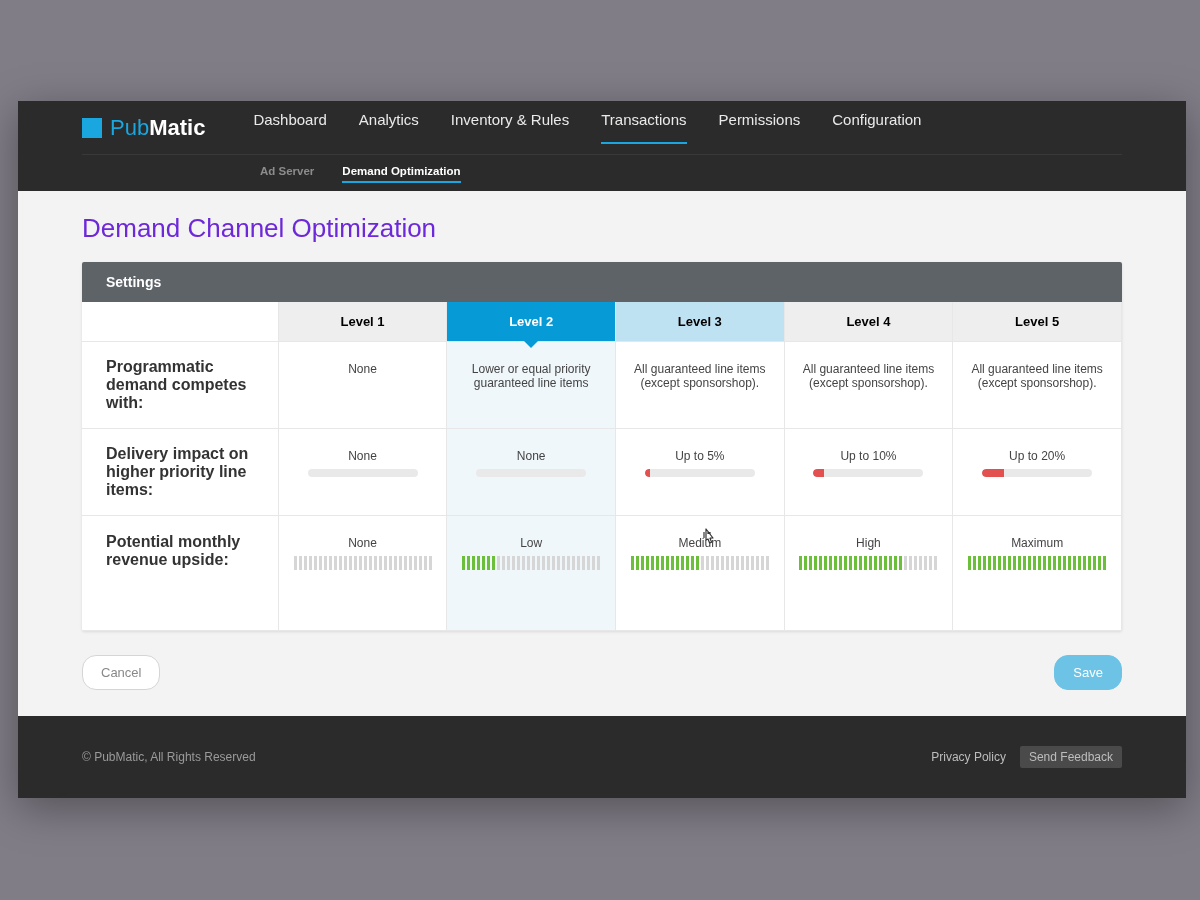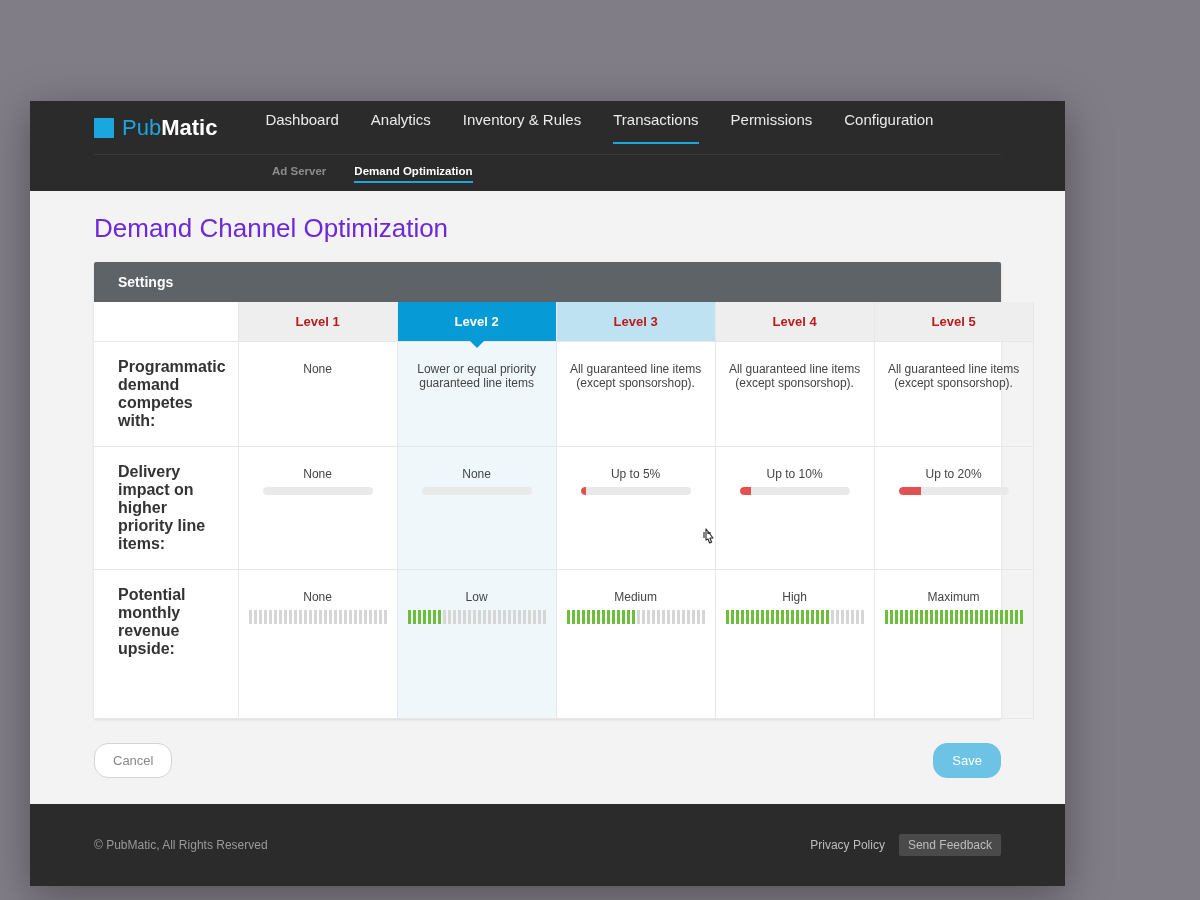--- a/index.html
+++ b/index.html
@@ -1,38 +1,38 @@
 <!DOCTYPE html>
 <html><head>
 <meta charset="utf-8">
 <style>
 * { margin:0; padding:0; box-sizing:border-box; font-family:"Helvetica Neue", Helvetica, Arial, sans-serif; }
 body { background:#817d87; width:1200px; height:900px; overflow:hidden; }
-.app-window { position:absolute; top:101px; left:30px; width:1035px; background:#f3f3f3; box-shadow:0 10px 40px rgba(0,0,0,.35); }
+.app-window { position:absolute; top:101px; left:18px; width:1168px; background:#f3f3f3; box-shadow:0 10px 40px rgba(0,0,0,.35); }
 .topbar { background:#2b2b2b; padding:0 64px; }
 .topbar-row1 { display:flex; align-items:center; height:54px; border-bottom:1px solid rgba(255,255,255,.07); }
 .logo { display:flex; align-items:center; font-size:22px; font-weight:300; color:#fff; gap:8px; }
 .logo-mark { width:20px; height:20px; background:#1aa6df; }
 .logo .light { color:#1aa6df; font-weight:400; }
 .logo .bold { font-weight:700; }
 .main-nav { display:flex; margin-left:48px; gap:32px; }
 .main-nav a { color:#eaeaea; font-size:15px; font-weight:300; text-decoration:none; padding-bottom:14px; }
 .main-nav a.active { border-bottom:2px solid #1aa6df; }
 .sub-nav { display:flex; gap:28px; padding:10px 0 8px 178px; height:36px; }
 .sub-nav a { color:#8c8c8c; font-size:11.5px; font-weight:700; text-decoration:none; padding-bottom:8px; }
 .sub-nav a.active { color:#fff; border-bottom:2px solid #1aa6df; }
 .page { padding:22px 64px 26px; }
 .page-title { font-size:26px; font-weight:300; color:#6d28d9; margin-bottom:18px; }
 .panel { background:#fff; border-radius:2px; box-shadow:0 1px 3px rgba(0,0,0,.1); }
 .panel-header { background:#5e6368; color:#fff; font-size:14px; font-weight:700; padding:12px 24px; border-radius:2px 2px 0 0; }
 .tbl { width:100%; border-collapse:collapse; }
 .tbl td, .tbl th { border:1px solid #e7e7e7; text-align:center; font-size:12px; color:#444; }
 .tbl .labelcell { width:185px; text-align:left; font-weight:700; font-size:16px; color:#333; padding:16px 12px 16px 24px; border-left:none; }
 .tbl td.col { width:158px; padding:20px 10px; vertical-align:top; }
-.tbl thead th { background:#eeeeee; font-weight:700; font-size:13px; color:#b91c1c; padding:12px 0; border-top:none; }
+.tbl thead th { background:#eeeeee; font-weight:700; font-size:13px; color:#000000; padding:12px 0; border-top:none; }
 .tbl thead th.corner { background:#fff; border:none; border-right:1px solid #e7e7e7; border-bottom:1px solid #e7e7e7; }
 .tbl thead th.selected { background:#069bd7; color:#fff; position:relative; }
 .tbl thead th.selected::after { content:""; position:absolute; left:50%; transform:translateX(-50%); bottom:-7px; border:7px solid transparent; border-top-color:#069bd7; border-bottom:none; }
 .tbl thead th.hover { background:#bfe2f3; }
 .tbl td.col.selectedcol { background:#f0f7fb; }
 .tbl tr.lastrow td { padding-bottom:60px; }
 .dbar { width:110px; height:8px; background:#e9e9e9; border-radius:4px; margin:6px auto 0; overflow:hidden; }
 .dbar .fill { height:100%; background:#e35050; border-radius:4px 0 0 4px; }
 .ticks { display:flex; gap:2px; justify-content:center; margin-top:6px; }
 .ticks span { width:3px; height:14px; background:#d6d6d6; }

